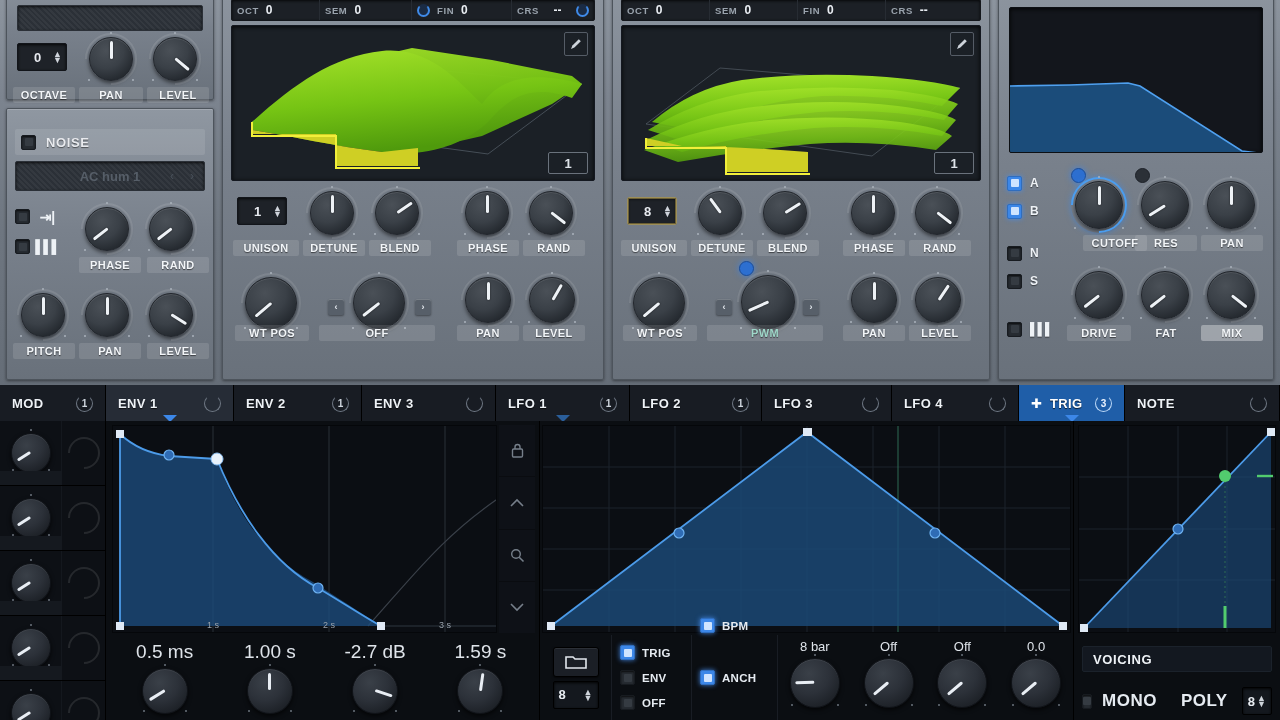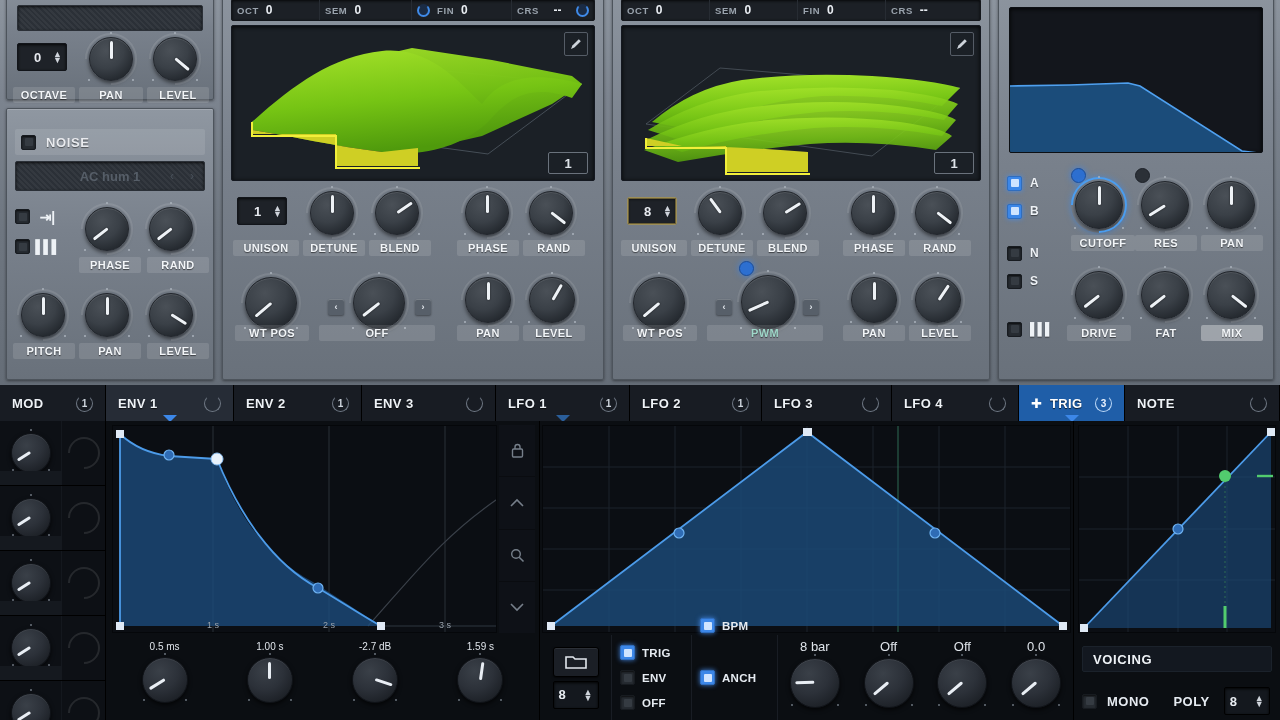--- a/index.html
+++ b/index.html
@@ -216,21 +216,21 @@
   .envpane{ width:434px; background:#0b0e12; position:relative; border-right:1px solid #000; }
   .graph{ position:absolute; left:6px; right:42px; top:4px; height:208px; background:#0b0e13;
           border:1px solid #05070a; overflow:hidden; }
   .sidebtns{ position:absolute; right:4px; top:4px; width:36px; height:208px;
              background:#0e1117; display:flex; flex-direction:column; }
   .sidebtns .sb{ flex:1; display:flex; align-items:center; justify-content:center; color:#5d656f;
                  border-bottom:1px solid #0a0c10; }
 
   .envknobs{ position:absolute; left:6px; right:6px; bottom:0; height:85px; display:flex; }
   .envknob{ flex:1; display:flex; flex-direction:column; align-items:center; justify-content:flex-start; padding-top:6px; }
-  .envknob .val{ font-size:10px; color:#dfe4ea; margin-bottom:5px; white-space:nowrap;}
+  .envknob .val{ font-size:19px; color:#dfe4ea; margin-bottom:5px; white-space:nowrap;}
 
   .dknob{ position:relative; border-radius:50%;
     background:radial-gradient(circle at 38% 30%, #3a4048 0%, #2c3139 45%, #1d2127 78%, #14171c 100%);
     box-shadow:0 2px 4px rgba(0,0,0,.7), inset 0 1px 0 rgba(255,255,255,.07);
     border:1px solid #101318; }
   .dknob .ptr{ position:absolute; left:50%; width:3px; height:40%; top:8%;
     background:#e9eef4; border-radius:2px; transform-origin:50% 100%; margin-left:-1.5px; }
   .dknob .tl,.dknob .tr,.dknob .tc{ position:absolute; width:2px;height:2px;background:#6b737d;border-radius:50%; }
   .dknob .tl{ left:0px; bottom:1px;} .dknob .tr{ right:0px; bottom:1px;} .dknob .tc{ left:50%;margin-left:-1px; top:-5px;}
 
@@ -243,21 +243,21 @@
   .lfoknobs .k{ flex:1; display:flex; flex-direction:column; align-items:center; padding-top:4px; }
   .lfoknobs .k .val{ font-size:13px; color:#dfe4ea; margin-bottom:4px; }
 
   .velopane{ flex:1; background:#0b0e12; position:relative; }
   .velograph{ position:absolute; left:4px; right:4px; top:4px; height:208px; background:#0b0e13; border:1px solid #05070a; overflow:hidden; }
   .voicing{ position:absolute; left:8px; right:8px; bottom:48px; height:26px;
             background:#131820; border:1px solid #1b222b; border-radius:2px;
             display:flex; align-items:center; padding-left:10px;
             font-size:13px; font-weight:bold; letter-spacing:.6px; color:#eef2f6; }
   .voicerow{ position:absolute; left:8px; right:8px; bottom:2px; height:34px; display:flex; align-items:center; gap:10px; }
-  .voicerow .lb{ font-size:13px; font-weight:bold; color:#e6ebf1; letter-spacing:.5px; }
+  .voicerow .lb{ font-size:17px; font-weight:bold; color:#e6ebf1; letter-spacing:.5px; }
 
   .folderbtn{
     width:46px;height:30px;background:#1b1f26;border:1px solid #000;border-radius:3px;
     display:flex;align-items:center;justify-content:center;
     box-shadow:inset 0 1px 0 rgba(255,255,255,.08), 0 1px 2px rgba(0,0,0,.6);
   }
   .darkstep{
     width:46px;height:28px;background:#14181e;border:1px solid #000;border-radius:2px;
     display:inline-flex;align-items:center;justify-content:space-between;padding:0 5px;
     box-shadow:inset 0 1px 3px rgba(0,0,0,.9);
@@ -697,21 +697,21 @@
           <span class="tick tc"></span>
         <span class="ptr" style="transform:rotate(-122deg);"></span>
       </div>
       <div class="knob" style="position:absolute;left:208px;top:212px;width:48px;height:48px;">
         <span class="ring"></span>
           <span class="tick tl"></span>
           <span class="tick tr"></span>
           <span class="tick tc"></span>
         <span class="ptr" style="transform:rotate(0deg);"></span>
       </div>
-      <div class="klabel" style="position:absolute;left:72px;top:266px;width:64px;">CUTOFF</div>
+      <div class="klabel" style="position:absolute;left:84px;top:266px;width:64px;">CUTOFF</div>
       <div class="klabel" style="position:absolute;left:136px;top:266px;width:62px;">RES</div>
       <div class="klabel" style="position:absolute;left:202px;top:266px;width:62px;">PAN</div>
 
       <div class="knob" style="position:absolute;left:76px;top:302px;width:48px;height:48px;">
         <span class="ring"></span>
           <span class="tick tl"></span>
           <span class="tick tr"></span>
           <span class="tick tc"></span>
         <span class="ptr" style="transform:rotate(-128deg);"></span>
       </div>

